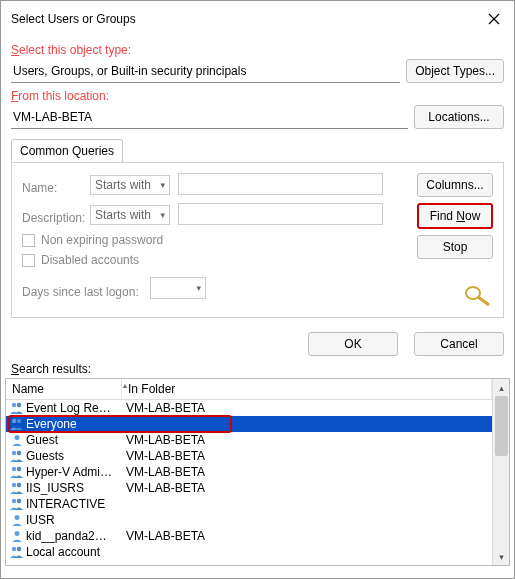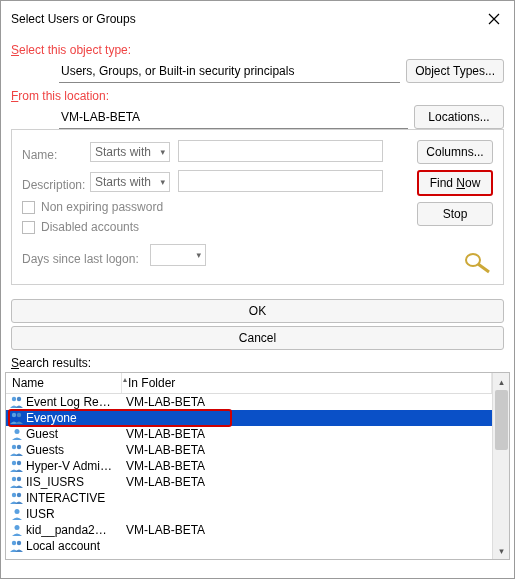--- a/index.html
+++ b/index.html
@@ -3,40 +3,40 @@
 <meta charset="utf-8">
 <style>
 * { box-sizing: border-box; margin: 0; padding: 0; font-family: "Segoe UI", Tahoma, sans-serif; font-size: 12px; }
 body { background: #fff; width: 515px; height: 579px; overflow: hidden; border: 1px solid #999; }
 .titlebar { display: flex; justify-content: space-between; align-items: center; padding: 8px 10px 4px 10px; }
 .title { font-size: 12px; color: #000; }
 .close { width: 20px; height: 20px; display: flex; align-items: center; justify-content: center; font-size: 14px; }
 .content { padding: 4px 10px; }
 .field-label { display: block; margin-top: 6px; margin-bottom: 2px; color: #ef4444; }
 .field-label u, .underline { text-decoration: underline; }
-.row { display: flex; gap: 6px; margin-left: 48px; }
+.row { display: flex; gap: 6px; }
 .text-input { flex: 1; border: none; border-bottom: 1px solid #888; padding: 4px 2px; font-size: 12px; background: #fff; }
 .btn { border: 1px solid #bfbfbf; background: #f6f6f6; border-radius: 3px; padding: 4px 8px; min-width: 90px; text-align: center; font-size: 12px; color: #000; }
 .btn.small { min-width: 76px; }
 .tab { display: inline-block; border: 1px solid #c7c7c7; border-bottom: none; padding: 4px 8px; background: #fff; border-radius: 3px 3px 0 0; margin-top: 10px; }
 .tabpane { border: 1px solid #d0d0d0; padding: 10px; position: relative; display: flex; gap: 10px; }
 .query-left { flex: 1; color: #888; }
 .query-right { width: 100px; display: flex; flex-direction: column; gap: 6px; align-items: flex-end; }
 .disabled-label { color: #888; }
 .qrow { display: flex; align-items: flex-end; gap: 8px; margin-bottom: 8px; }
 .qrow .lbl { width: 60px; }
 .select-like { border: 1px solid #ccc; padding: 2px 4px; font-size: 11px; color: #666; background: #fff; width: 80px; display: flex; justify-content: space-between; align-items: center; }
 .chev { font-size: 9px; color: #666; }
 .txt { border: 1px solid #ccc; height: 22px; flex: 1; background: #fff; }
 .chk { display: flex; align-items: center; gap: 6px; margin-bottom: 6px; }
 .chk .box { width: 13px; height: 13px; border: 1px solid #bbb; background: #fff; }
 .dayselect { border: 1px solid #ccc; width: 56px; height: 22px; display: flex; align-items: center; justify-content: flex-end; padding: 0 4px; }
 .highlight-red { border: 2px solid #d00000; border-radius: 3px; }
 .magnifier { align-self: flex-end; margin-top: 20px; }
-.dialog-btns { display: flex; justify-content: flex-start; gap: 3px; padding: 10px 10px 6px 10px; flex-direction: column; }
+.dialog-btns { display: flex; justify-content: flex-end; gap: 16px; padding: 10px 10px 6px 10px; }
 .results-label { padding: 0 10px 2px 10px; }
 .results { border: 1px solid #bbb; margin: 0 4px 4px 4px; height: 188px; display: flex; }
 .listwrap { flex: 1; overflow: hidden; }
 .list-header { display: flex; border-bottom: 1px solid #ddd; background: #fff; }
 .list-header .col { padding: 3px 6px; border-right: 1px solid #e5e5e5; position: relative; }
 .list-header .sort { position: absolute; right: -6px; top: 2px; font-size: 8px; color: #666; }
 .col-name { width: 116px; }
 .col-folder { flex: 1; }
 .rows { height: 160px; overflow: hidden; }
 .lrow { display: flex; align-items: center; height: 16px; padding: 0 2px; }
@@ -71,20 +71,21 @@
     <input class="text-input" readonly="" value="Users, Groups, or Built-in security principals" style="">
     <button class="btn"><span>Object Types...</span></button>
   </div>
 
   <span class="field-label"><u>F</u><span>rom this location:</span></span>
   <div class="row">
     <input class="text-input" readonly="" value="VM-LAB-BETA" style="">
     <button class="btn"><span>Locations...</span></button>
   </div>
 
+  <div class="tab">Common Queries</div>
   <div class="tabpane">
     <div class="query-left">
       <div class="qrow">
         <span class="lbl disabled-label">Name:</span>
         <div class="select-like">
             <span>Starts with</span>
             <span class="chev">▾</span>
           </div>
         <div class="txt"></div>
       </div>

